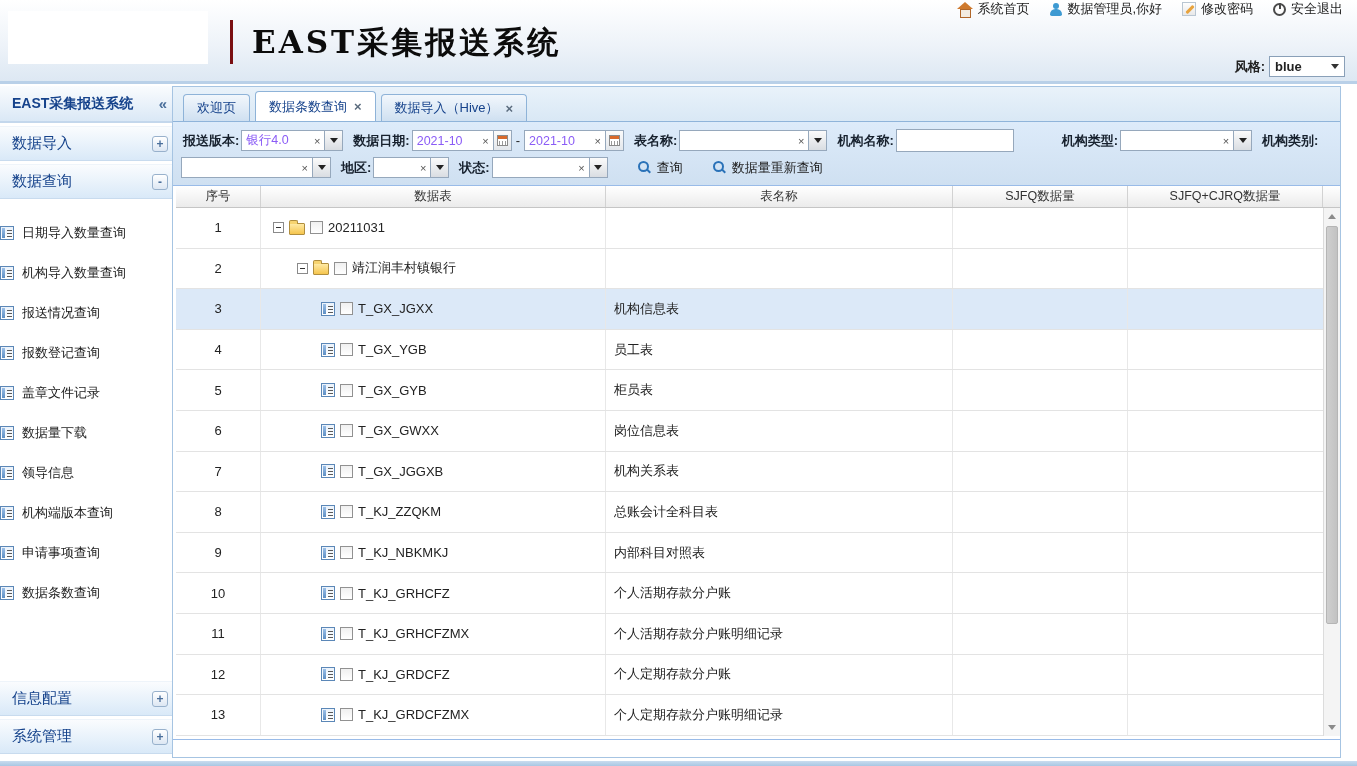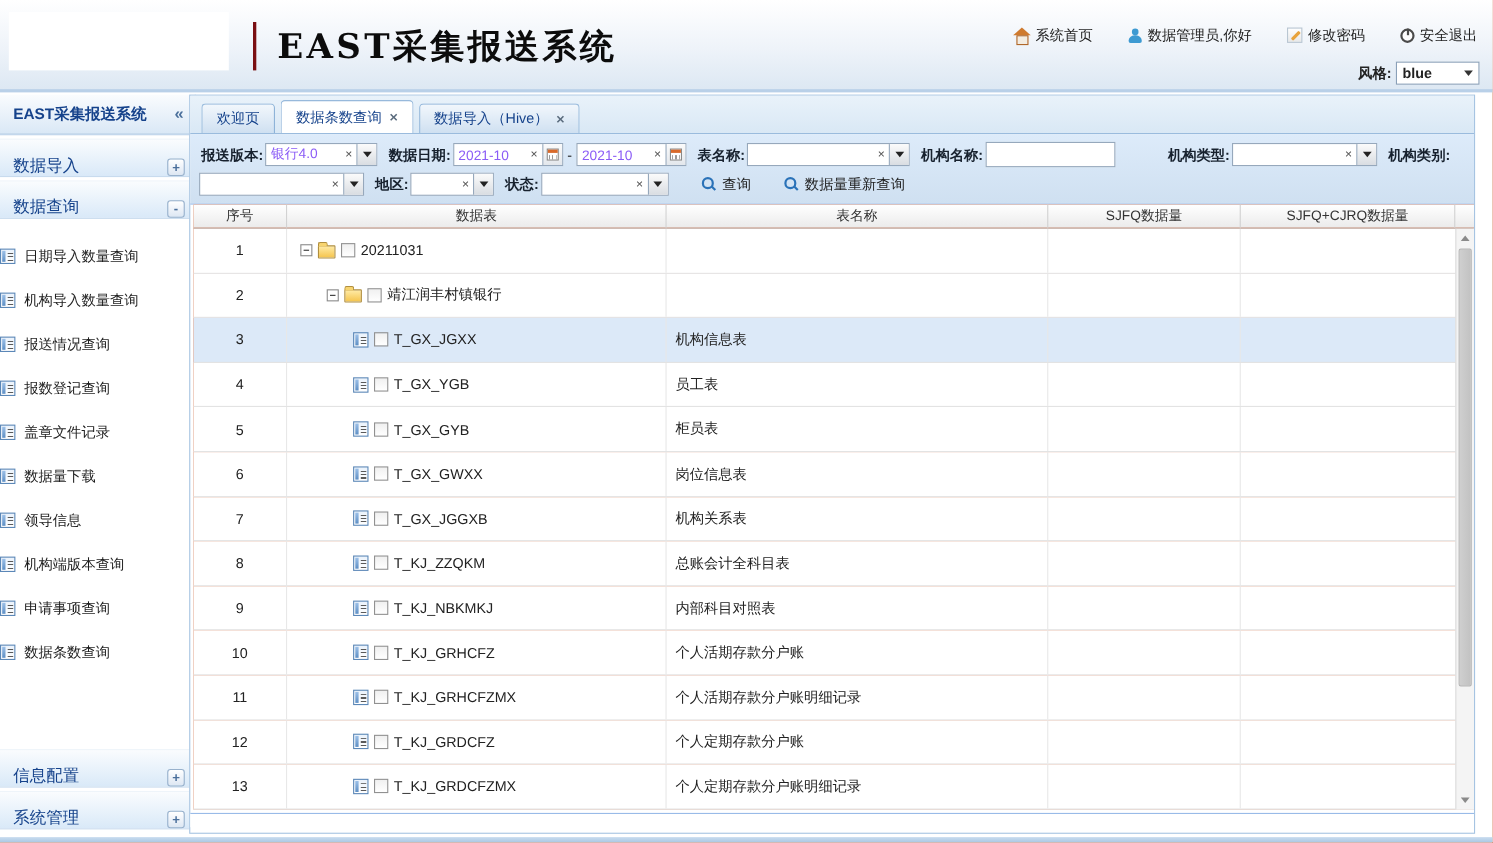--- a/index.html
+++ b/index.html
@@ -7,21 +7,21 @@
   body { position:relative; font-family:"Liberation Sans","DejaVu Sans",sans-serif; background:#fff; color:#222; }
 
   
   .app-header { position:absolute; left:0; top:0; width:1357px; height:84px;
     background:linear-gradient(#ffffff 0%,#eef3f9 55%,#dde8f3 100%);
     border-bottom:3px solid #b9d0e8; }
   .logo-box { position:absolute; left:8px; top:11px; width:200px; height:53px; background:#fff; }
   .logo-divider { position:absolute; left:230px; top:20px; width:3px; height:44px; background:#7a0f12; }
   .app-title { position:absolute; left:252px; top:22px; font-family:"DejaVu Serif","Liberation Serif",serif;
     font-size:31px; font-weight:bold; color:#0c0c0c; letter-spacing:3px; }
-  .header-links { position:absolute; top:23px; right:14px; display:flex; gap:32px; align-items:center; font-size:13px; color:#222; }
+  .header-links { position:absolute; top:0; right:14px; display:flex; gap:20px; align-items:center; font-size:13px; color:#222; }
   .hlink { display:flex; align-items:center; gap:5px; cursor:pointer; white-space:nowrap; }
   .style-row { position:absolute; top:56px; right:12px; display:flex; align-items:center; gap:4px; font-size:13px;font-weight:bold; }
   .style-select { width:76px; height:21px; background:#fff; border:1px solid #8aa0b8; display:flex;
     align-items:center; justify-content:space-between; padding:0 5px; font-size:13px; color:#222; }
   .tri-down { width:0; height:0; border-left:4px solid transparent; border-right:4px solid transparent; border-top:5px solid #333; }
 
   
   .ico-home { width:15px; height:13px; position:relative; }
   .ico-home::before { content:""; position:absolute; left:0; top:-1px; width:0; height:0;
     border-left:8px solid transparent; border-right:8px solid transparent; border-bottom:7px solid #cf7a2e; }
@@ -35,21 +35,21 @@
   .ico-power::after { content:""; position:absolute; left:3.5px; top:-2px; width:2px; height:6px; background:#4a4a4a; }
 
   
   .sidebar { position:absolute; left:0; top:86px; width:178px; height:668px; background:#fff;
     border-right:1px solid #a6c4e2; display:flex; flex-direction:column; }
   .sb-title { height:37px; flex:none; background:linear-gradient(#fafcfe,#dae8f6);
     border-bottom:2px solid #c3d7ec; display:flex; align-items:center; justify-content:space-between;
     padding:0 10px 0 12px; font-size:14px; font-weight:bold; color:#15428b; }
   .sb-guillemet { color:#4a6f9b; font-size:15px; cursor:pointer; }
   .sb-section { height:35px; flex:none; margin-top:3px; background:linear-gradient(#fafcfe,#d9e9f8);
-    border-top:1px solid #eef4fa; border-bottom:1px solid #c8dbee; display:flex; align-items:flex-end;
+    border-top:1px solid #eef4fa; border-bottom:1px solid #c8dbee; display:flex; align-items:center;
     justify-content:space-between; padding:0 9px 0 12px; font-size:15px; color:#15428b; cursor:pointer; }
   .toggle-btn { width:16px; height:16px; border:1px solid #98b1cc; border-radius:3px;
     background:linear-gradient(#ffffff,#dde7f3); color:#4a6f9b; font-size:12px; line-height:14px;
     text-align:center; font-weight:bold; }
   .sb-items { padding:14px 0 0 0; }
   .sb-item { height:40px; display:flex; align-items:center; gap:8px; 
     font-size:13px; color:#1c1c1c; cursor:pointer; white-space:nowrap; }
   .sb-spacer { flex:1; }
 
   

